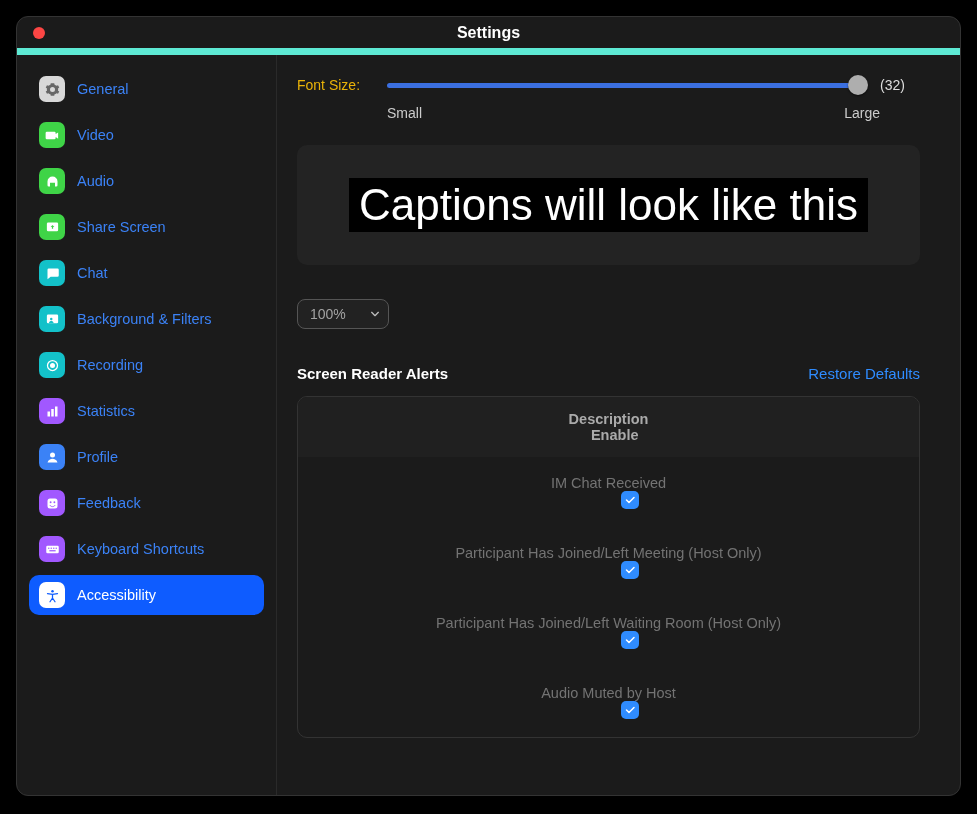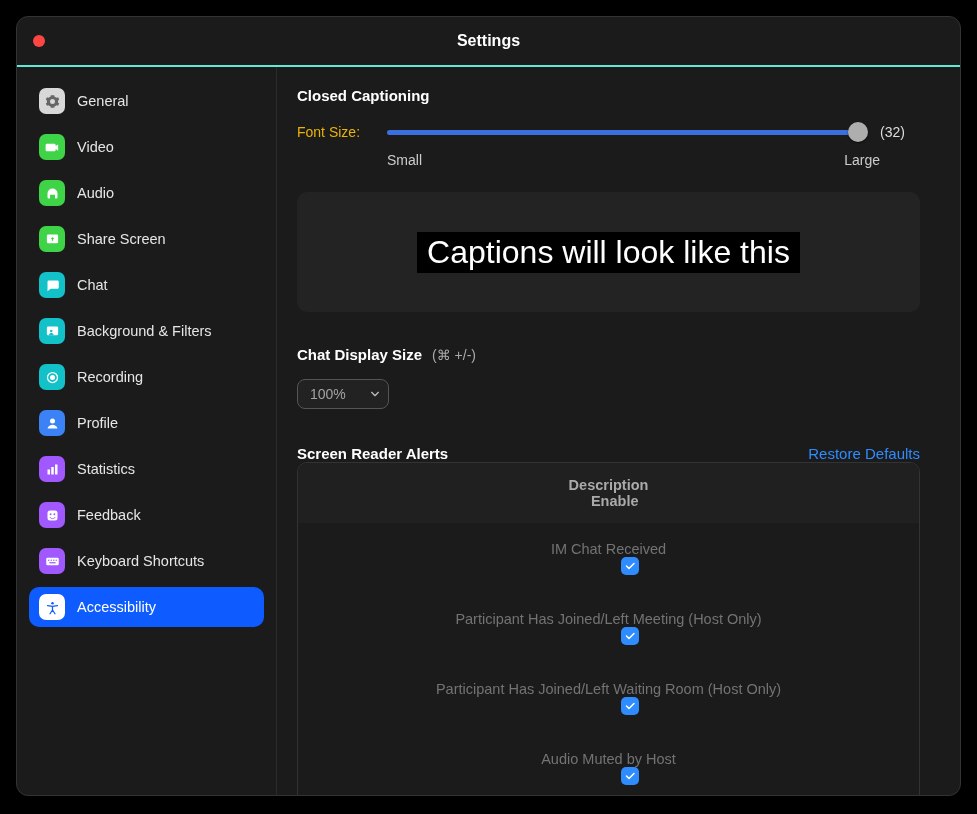--- a/index.html
+++ b/index.html
@@ -17,25 +17,25 @@
     height: 780px;
     background: #1b1b1b;
     border-radius: 12px;
     border: 1px solid #333;
     box-shadow: 0 8px 40px rgba(0,0,0,0.7);
     display: flex;
     flex-direction: column;
     overflow: hidden;
   }
   .titlebar {
-    height: 50px;
+    height: 38px;
     display: flex;
     align-items: center;
     position: relative;
-    border-bottom: 2px solid #5eead4;
+    border-bottom: 7px solid #5eead4;
     justify-content: flex-end;
   }
   .traffic {
     position: absolute;
     left: 16px;
     display: flex;
     gap: 8px;
   }
   .traffic-btn {
     width: 12px; height: 12px; border-radius: 50%;
@@ -61,21 +61,21 @@
     overflow-y: auto;
   }
   .side-item {
     display: flex;
     align-items: center;
     gap: 12px;
     height: 40px;
     padding: 0 10px;
     border-radius: 10px;
     font-size: 14.5px;
-    color: #e5e5e5;
+    color: #3b82f6;
     cursor: pointer;
     margin-bottom: 6px;
   }
   .side-item.active {
     background: #0e5cff;
     color: #fff;
   }
   .icon-box {
     width: 26px; height: 26px;
     border-radius: 7px;
@@ -149,21 +149,21 @@
     border-radius: 10px;
     height: 120px;
     display:flex;
     align-items:center;
     justify-content:center;
     margin-bottom: 34px;
   }
   .caption-sample {
     background: #000;
     color: #fff;
-    font-size: 32px;
+    font-size: 44px;
     padding: 2px 10px;
   }
   .chat-row {
     display:flex;
     align-items: baseline;
     gap: 10px;
     margin-bottom: 16px;
   }
   .shortcut {
     color: #aaa;
@@ -180,20 +180,21 @@
     gap: 24px;
     font-size: 14px;
     color: #a3a3a3;
     cursor:pointer;
     margin-bottom: 36px;
   }
   .alerts-header {
     display:flex;
     align-items: center;
     justify-content: space-between;
+    margin-bottom: 14px;
   }
   .link {
     color: #2f8cff;
     font-size: 15px;
     cursor:pointer;
   }
   .alerts-table {
     border: 1px solid #333;
     border-radius: 10px;
     overflow:hidden;
@@ -292,37 +293,37 @@
         <div class="side-item">
           <div class="icon-box" style="background: rgb(19, 193, 201);">
             <svg viewBox="0 0 24 24" fill="#fff">
               <circle cx="12" cy="12" r="8" fill="none" stroke="#fff" stroke-width="2"></circle>
               <circle cx="12" cy="12" r="4"></circle>
             </svg>
           </div>
           <span>Recording</span>
         </div>
         <div class="side-item">
-          <div class="icon-box" style="background: rgb(59, 130, 246);">
-            <svg viewBox="0 0 24 24" fill="#fff">
-              <circle cx="12" cy="8" r="4"></circle>
-              <path d="M4 20c1-4 5-6 8-6s7 2 8 6z"></path>
-            </svg>
-          </div>
-          <span>Profile</span>
-        </div>
-        <div class="side-item">
           <div class="icon-box" style="background: rgb(161, 88, 255);">
             <svg viewBox="0 0 24 24" fill="#fff">
               <rect x="4" y="12" width="4" height="8"></rect>
               <rect x="10" y="8" width="4" height="12"></rect>
               <rect x="16" y="4" width="4" height="16"></rect>
             </svg>
           </div>
           <span>Statistics</span>
+        </div>
+        <div class="side-item">
+          <div class="icon-box" style="background: rgb(59, 130, 246);">
+            <svg viewBox="0 0 24 24" fill="#fff">
+              <circle cx="12" cy="8" r="4"></circle>
+              <path d="M4 20c1-4 5-6 8-6s7 2 8 6z"></path>
+            </svg>
+          </div>
+          <span>Profile</span>
         </div>
         <div class="side-item">
           <div class="icon-box" style="background: rgb(161, 88, 255);">
             <svg viewBox="0 0 24 24" fill="#fff">
               <rect x="4" y="4" width="16" height="16" rx="4"></rect>
               <circle cx="9" cy="10" r="1.5" fill="#a158ff"></circle>
               <circle cx="15" cy="10" r="1.5" fill="#a158ff"></circle>
               <path d="M8 15c1 1.5 2.5 2 4 2s3-.5 4-2" stroke="#a158ff" stroke-width="1.5" fill="none" stroke-linecap="round"></path>
             </svg>
           </div>
@@ -348,43 +349,38 @@
             <svg viewBox="0 0 24 24" fill="#0e5cff">
               <circle cx="12" cy="5" r="2"></circle>
               <path d="M4 9l8 1 8-1M12 10v6m0 0l-4 6m4-6l4 6" stroke="#0e5cff" stroke-width="2" fill="none" stroke-linecap="round"></path>
             </svg>
           </div>
           <span>Accessibility</span>
         </div>
       </div>
     <div class="main">
 
-      <div class="section-title">Closed Captioning</div>
 
       <div class="row">
         <span class="row-label" style="width:76px">Font Size:</span>
         <div class="slider-wrap">
           <div class="slider-track"></div>
           <div class="slider-thumb"></div>
         </div>
         <span class="slider-value">(32)</span>
       </div>
       <div class="slider-labels">
         <span>Small</span>
         <span>Large</span>
       </div>
 
       <div class="preview-box">
         <div class="caption-sample">Captions will look like this</div>
       </div>
 
-      <div class="chat-row">
-        <span class="section-title" style="margin:0">Chat Display Size</span>
-        <span class="shortcut">(⌘ +/-)</span>
-      </div>
       <div class="select">
         <span>100%</span>
         <span>
           <svg viewBox="0 0 12 12" width="10" height="10">
               <path d="M2 4l4 4 4-4" stroke="#bbb" stroke-width="1.6" fill="none" stroke-linecap="round" stroke-linejoin="round"></path>
             </svg>
         </span>
       </div>
 
       <div class="alerts-header">

